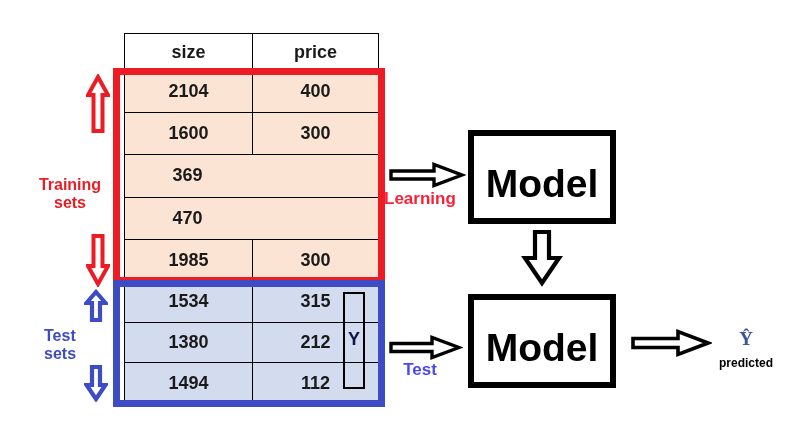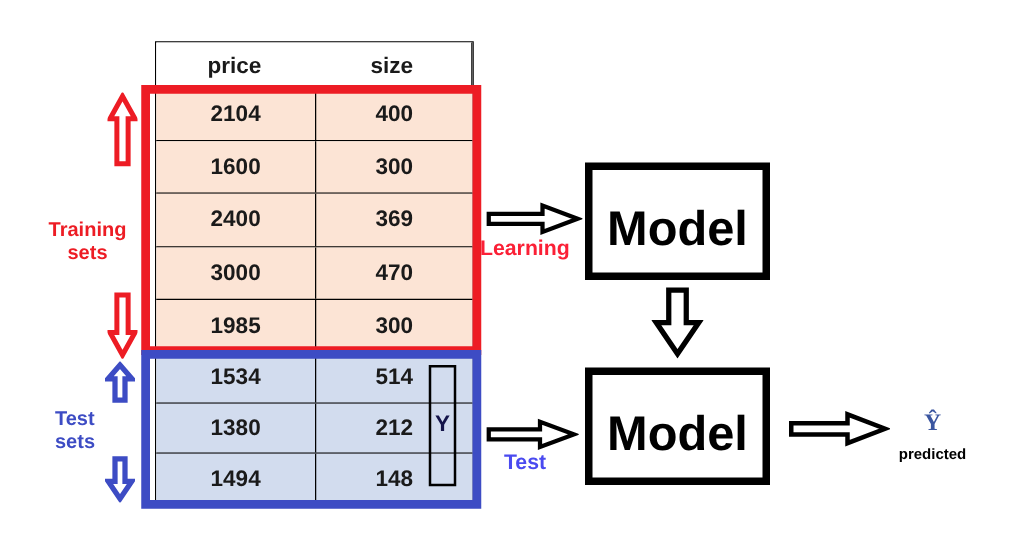--- a/index.html
+++ b/index.html
@@ -58,54 +58,52 @@
 
   svg{display:block;}
 </style>
 </head>
 <body>
 
 <div class="canvas">
 
   <div class="table">
     <div class="tr head">
+      <div class="td c1">size</div>
       <div class="td c2">price</div>
-      <div class="td c1">size</div>
     </div>
     <div class="tr train">
       <div class="td c1">2104</div>
       <div class="td c2">400</div>
     </div>
     <div class="tr train">
       <div class="td c1">1600</div>
       <div class="td c2">300</div>
     </div>
     <div class="tr train">
-      <div class="td c1">2400</div>
       <div class="td c2">369</div>
     </div>
     <div class="tr train">
-      <div class="td c1">3000</div>
       <div class="td c2">470</div>
     </div>
     <div class="tr train">
       <div class="td c1">1985</div>
       <div class="td c2">300</div>
     </div>
     <div class="tr test">
       <div class="td c1">1534</div>
-      <div class="td c2">514</div>
+      <div class="td c2">315</div>
     </div>
     <div class="tr test">
       <div class="td c1">1380</div>
       <div class="td c2">212</div>
     </div>
     <div class="tr test">
       <div class="td c1">1494</div>
-      <div class="td c2">148</div>
+      <div class="td c2">112</div>
     </div>
   </div>
 
   <div class="red-frame"></div>
   <div class="blue-frame"></div>
   <div class="y-bracket"></div>
   <div class="y-letter">Y</div>
 
   <div class="abs" style="left:86px;top:74px;">
     <svg width="24" height="60" viewBox="0 0 24 60">

